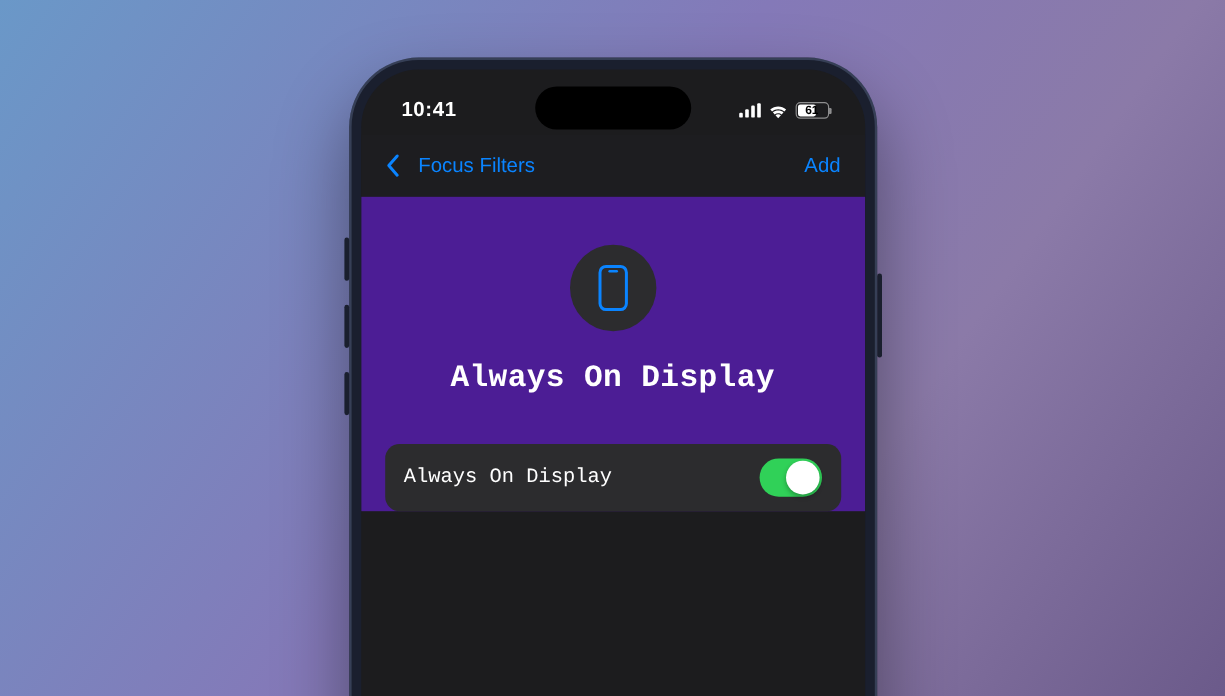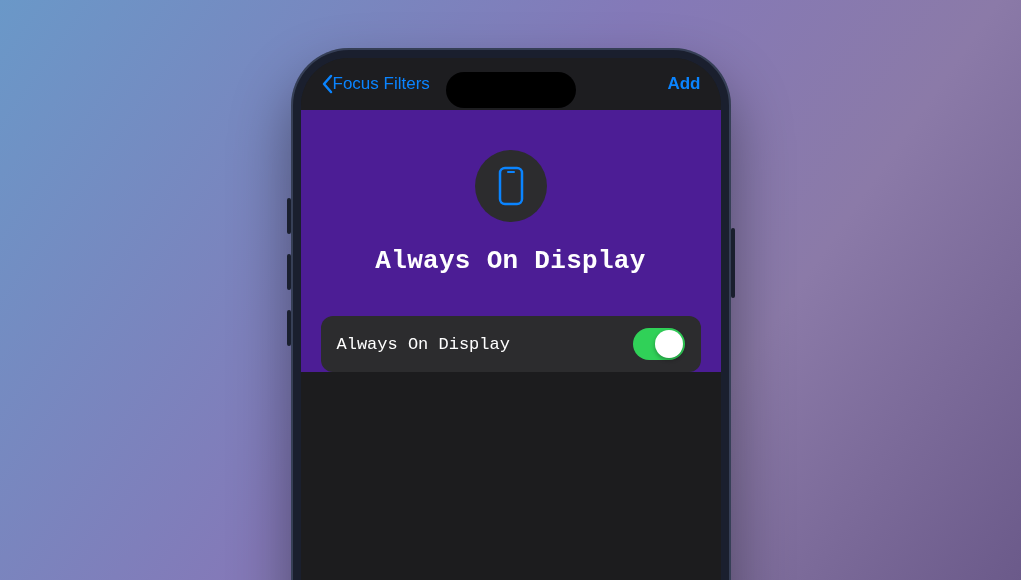--- a/index.html
+++ b/index.html
@@ -88,23 +88,23 @@
     .battery-body::after {
       content:""; position:absolute; right:-3px; top:4px; width:2px; height:5px;
       background:rgba(255,255,255,0.5); border-radius:0 1px 1px 0;
     }
     .battery-fill { position:absolute; left:1px; top:1px; bottom:1px; width:60%; background:#fff; border-radius:2px;}
     .battery-text { font-size:10px; font-weight:600; color:#000; position:relative; z-index:1;}
     .nav-bar {
       height: 52px; display:flex; align-items:center; justify-content:space-between;
       padding: 0 20px; background: rgba(30,30,32,0.9);
     }
-    .nav-back { display:flex; align-items:center; gap:0; color:#0a84ff; font-size:17px; cursor:pointer;}
+    .nav-back { display:flex; align-items:center; gap:16px; color:#0a84ff; font-size:17px; cursor:pointer;}
     .nav-back svg { width:12px; height:20px; }
-    .nav-add { color:#0a84ff; font-size:17px; font-weight:700; cursor:pointer;margin-left:46px;}
+    .nav-add { color:#0a84ff; font-size:17px; font-weight:400; cursor:pointer;margin-left:46px;}
     .content { padding: 40px 20px 0; background:#4c1d95;font-family:Liberation Mono, monospace; }
     .hero { text-align:center; margin-bottom: 40px;}
     .hero-icon-circle {
       width:72px; height:72px; border-radius:50%; background:#2c2c2e;
       display:flex; align-items:center; justify-content:center; margin: 0 auto 24px;
     }
     .hero-icon-circle svg { width:28px; height:40px; }
     .hero-title { color:#fff; font-size:26px; font-weight:700; letter-spacing:0.3px;}
     .setting-row {
       background:#2c2c2e; border-radius:12px; padding:12px 16px;
@@ -123,20 +123,44 @@
       color:#8e8e93; font-size:13px; padding: 8px 16px 0; line-height:1.4;
     }
   </style>
 </head>
 <body>
 
 <div class="phone-frame">
   <div class="screen">
     <div class="dynamic-island"></div>
 
+    <div class="status-bar">
+      <div class="status-time">10:41</div>
+      <div class="status-right">
+        <div class="signal-bars">
+          <span></span>
+            <span></span>
+            <span></span>
+            <span></span>
+        </div>
+        <div class="wifi-icon">
+          <svg viewBox="0 0 18 13" fill="none">
+            <path d="M9 13 L11.4 10.3 C10.1 9.1 7.9 9.1 6.6 10.3 Z" fill="#fff"></path>
+            <path d="M4.3 7.7 L5.9 9.5 C7.6 8 10.4 8 12.1 9.5 L13.7 7.7 C11.1 5.4 6.9 5.4 4.3 7.7 Z" fill="#fff"></path>
+            <path d="M2 5.1 L3.6 6.9 C6.6 4.2 11.4 4.2 14.4 6.9 L16 5.1 C12.1 1.6 5.9 1.6 2 5.1 Z" fill="#fff"></path>
+          </svg>
+        </div>
+        <div class="battery">
+          <div class="battery-body">
+            <div class="battery-fill"></div>
+            <span class="battery-text">61</span>
+          </div>
+        </div>
+      </div>
+    </div>
 
     <div class="nav-bar">
       <div class="nav-back">
         <svg viewBox="0 0 12 20">
           <path d="M10 2 L3 10 L10 18" stroke="#0a84ff" stroke-width="2.5" fill="none" stroke-linecap="round" stroke-linejoin="round"></path>
         </svg>
         <span>Focus Filters</span>
       </div>
       <div class="nav-add">Add</div>
     </div>

